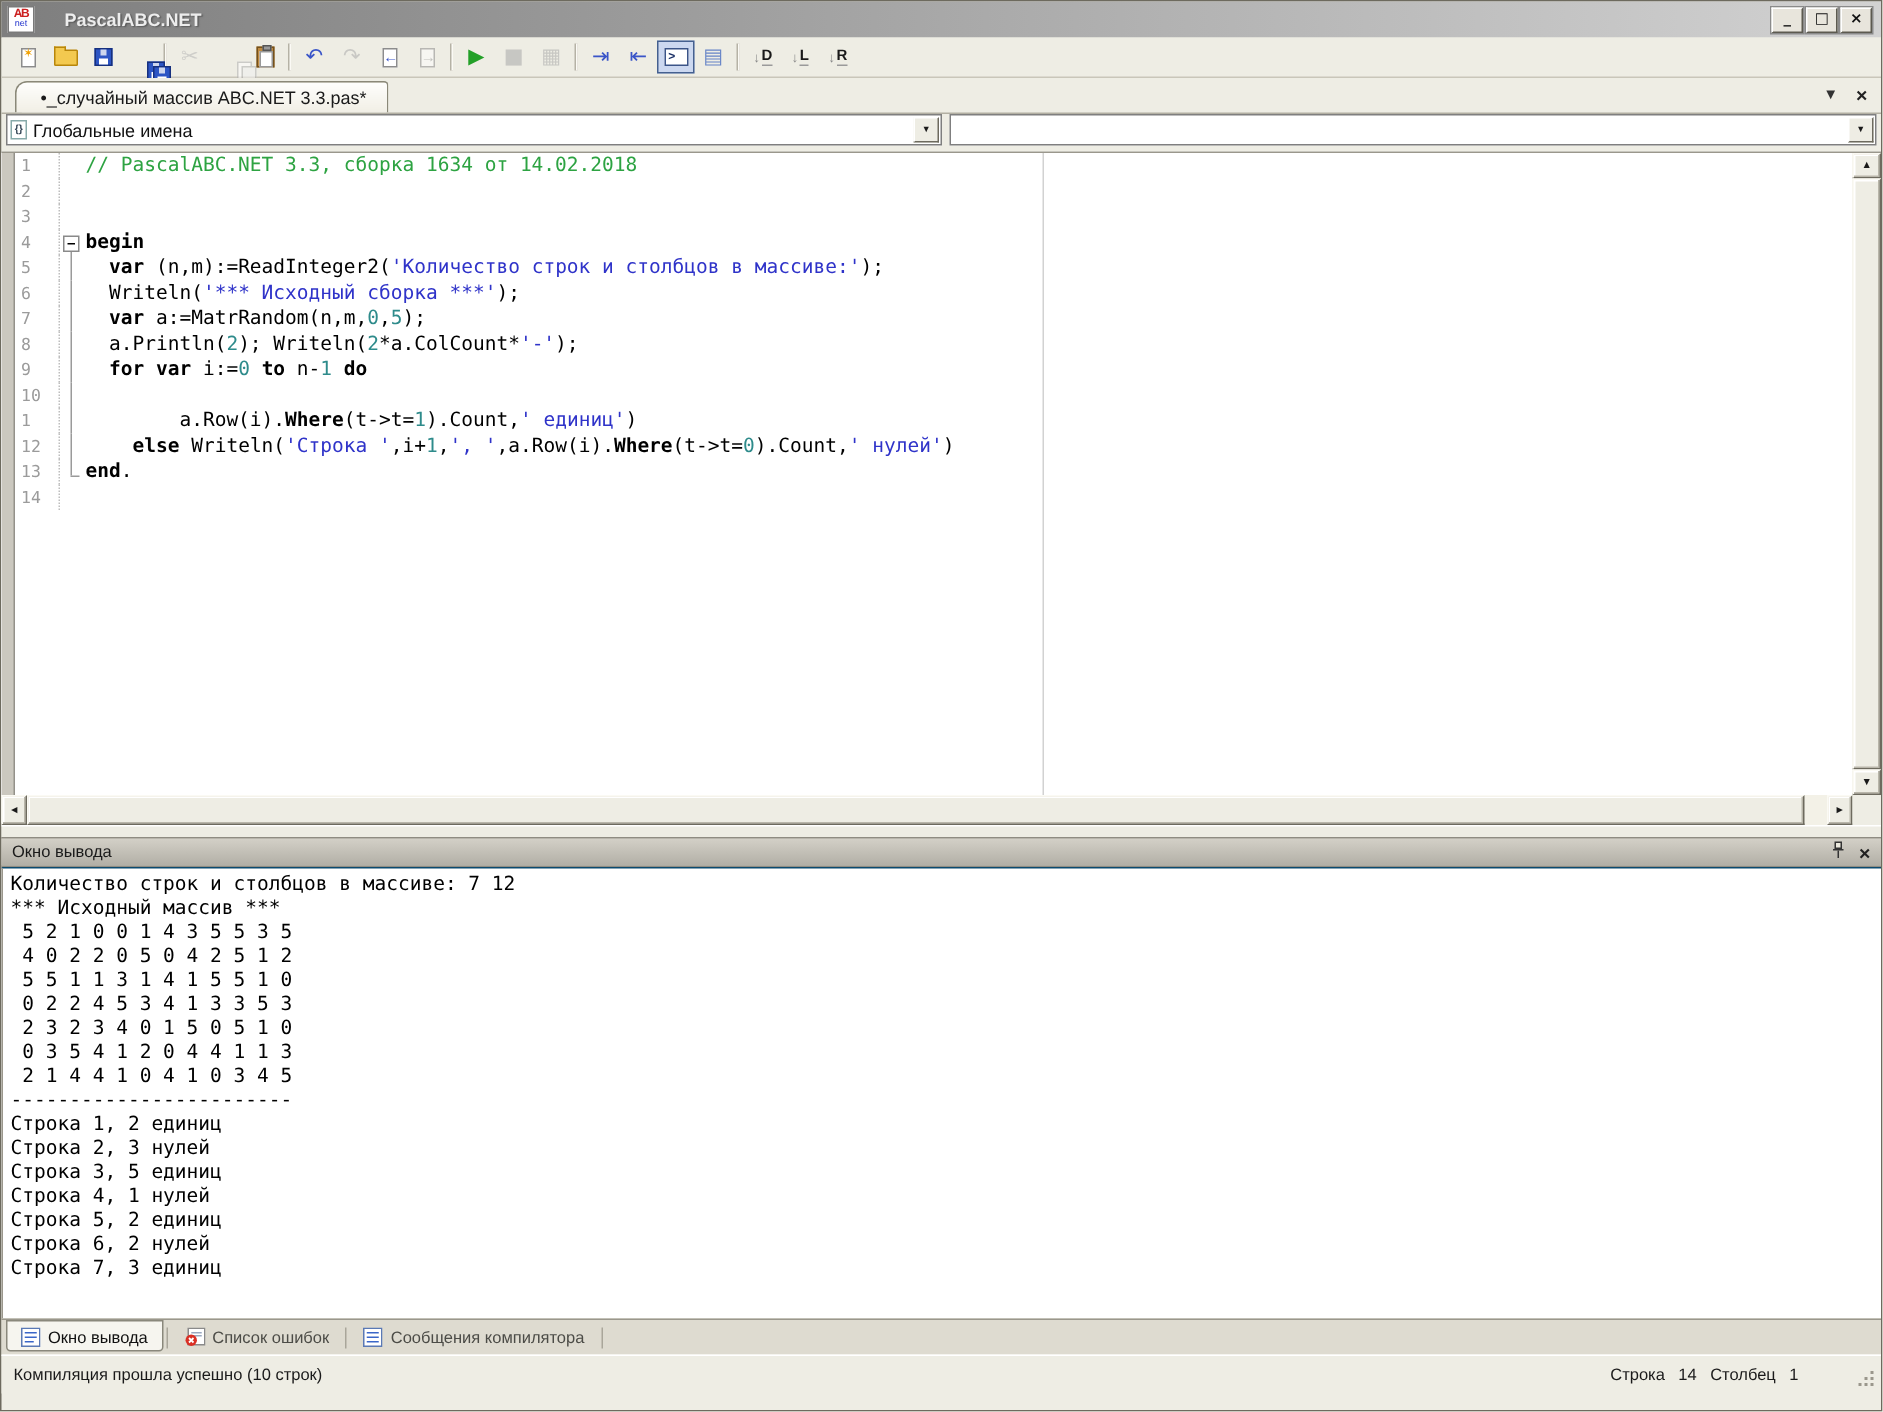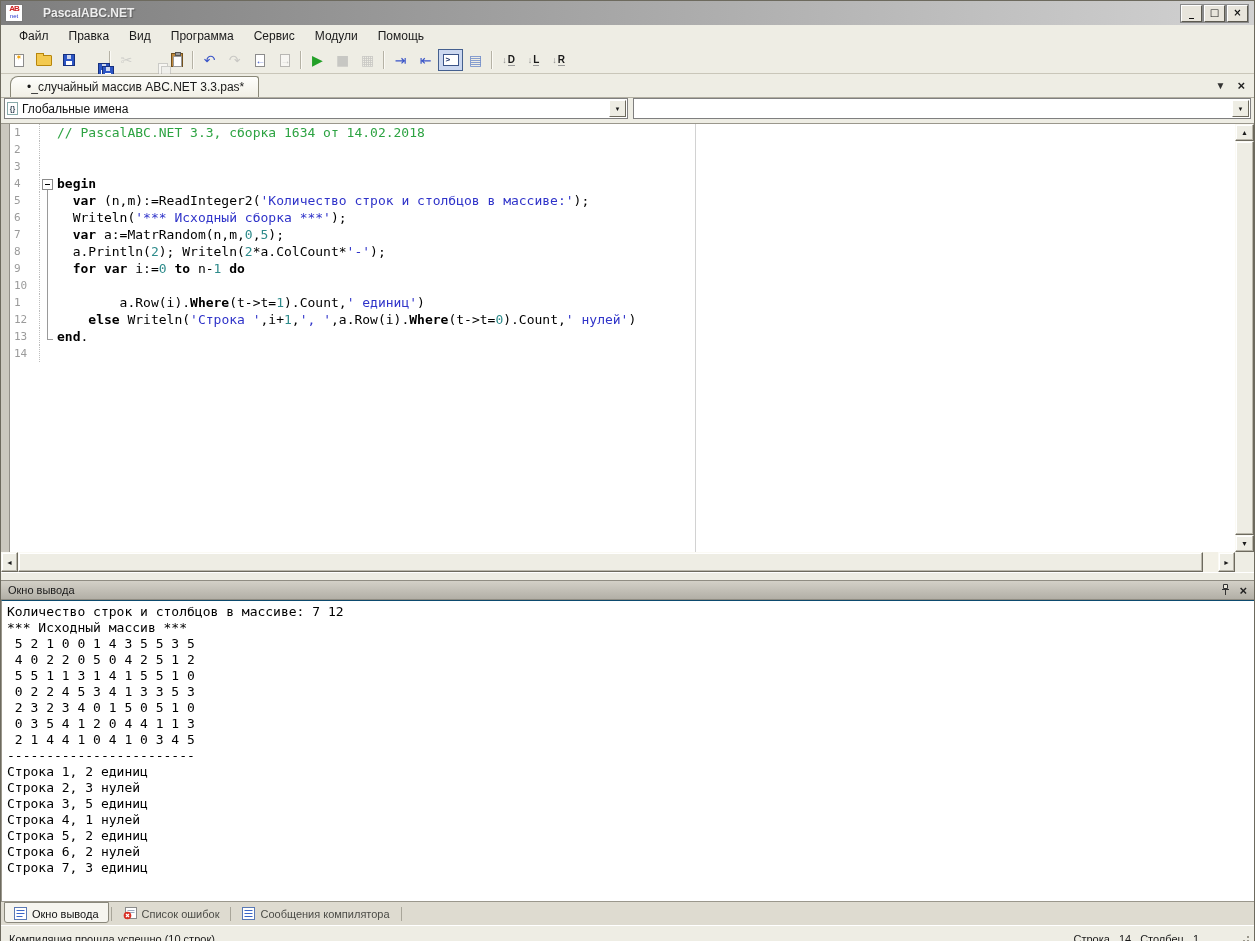--- a/index.html
+++ b/index.html
@@ -150,29 +150,20 @@
         <span class="ai-net">net</span>
     </span>
     <span class="title-text">PascalABC.NET</span>
     <span class="win-btns">
       <button class="wbtn">_</button>
       <button class="wbtn">□</button>
       <button class="wbtn">×</button>
     </span>
   </div>
 
-  <div class="menubar" id="menu-bar">
-      <span class="menu-item">Файл</span>
-      <span class="menu-item">Правка</span>
-      <span class="menu-item">Вид</span>
-      <span class="menu-item">Программа</span>
-      <span class="menu-item">Сервис</span>
-      <span class="menu-item">Модули</span>
-      <span class="menu-item">Помощь</span>
-    </div>
 
   <div class="toolbar" id="toolbar">
       <button class="tb-btn">
         <span style="position: relative; display: block;">
           <i class="gi g-page"></i>
           <i class="gi g-spark">✶</i>
         </span>
       </button>
       <button class="tb-btn">
         <span style="position: relative; display: block;">

